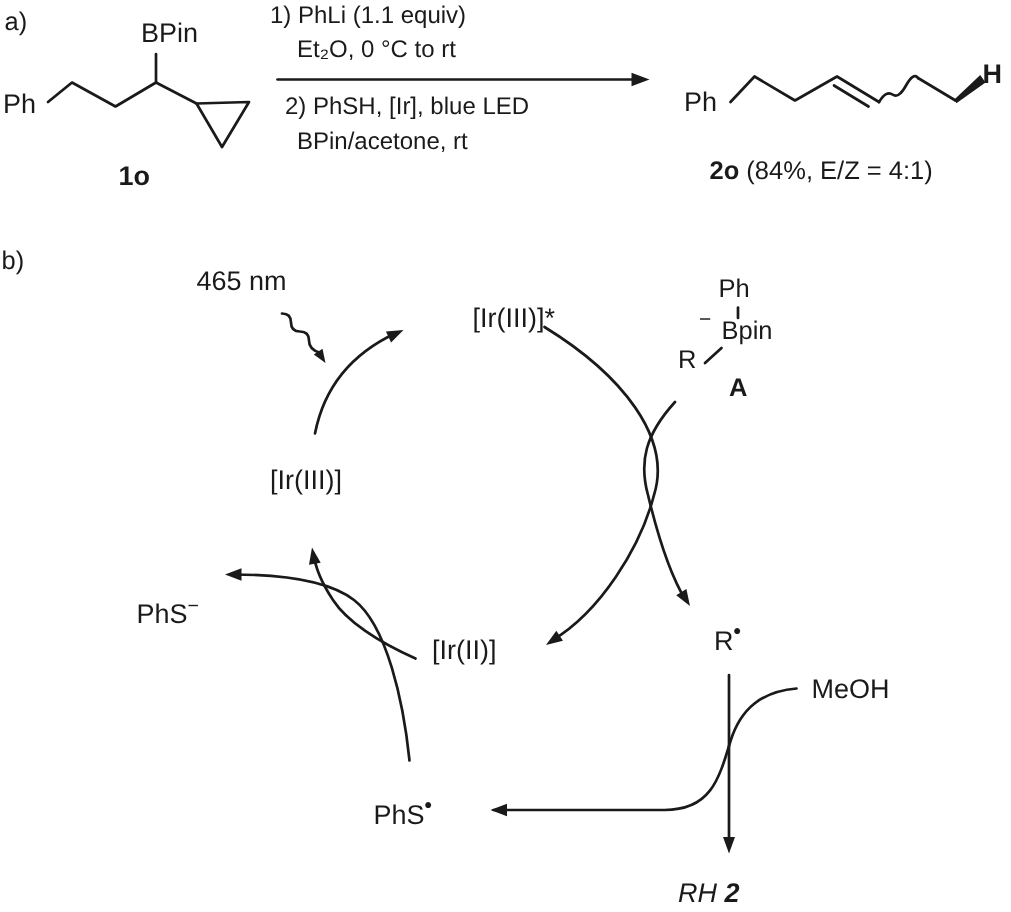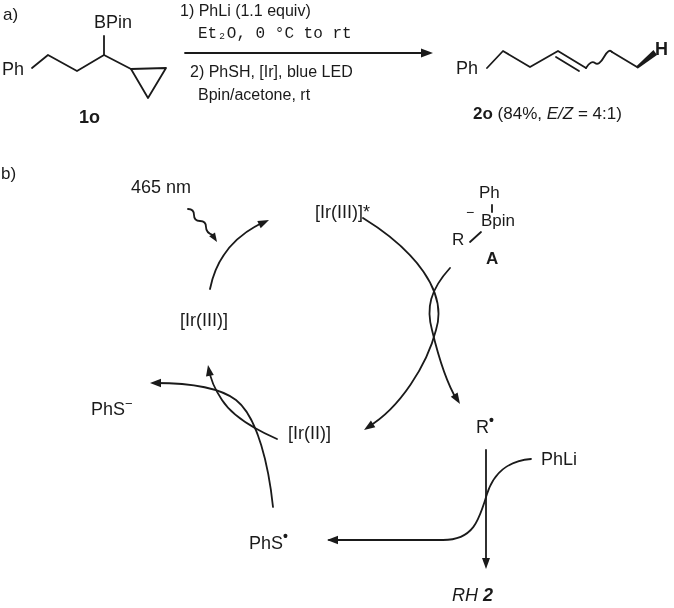--- a/index.html
+++ b/index.html
@@ -16,21 +16,21 @@
     position:absolute;
     line-height:1;
     white-space:nowrap;
     color:#1a1a1a;
     font-family:"Liberation Sans", sans-serif;
   }
   .fs16{font-size:16px;text-align:center;}
   .fs17{font-size:17px;}
   .fs18{font-size:18px;}
   .b{font-weight:bold;}
-  .i{font-style:italic;}
+  .i{}
   .sup{font-size:13px;vertical-align:7px;}
   .supdot{font-size:14px;vertical-align:8px;font-weight:bold;}
   .minisign{font-size:14px;}
   .num2{font-weight:bold;margin-left:5px;}
 </style>
 </head>
 <body>
 
 <div id="canvas">
 
@@ -74,23 +74,23 @@
       <polygon points="217,242 209.2,236.3 215,232.5"></polygon>
     </g>
   </svg>
 
   <div class="t fs17" style="left:3px;top:6px;">a)</div>
   <div class="t fs18" style="left:2px;top:60px;">Ph</div>
   <div class="t fs18" style="left:94px;top:13px;">BPin</div>
   <div class="t fs18 b" style="left:79px;top:108px;">1o</div>
 
   <div class="t fs16" style="left:180px;top:3px;">1) PhLi (1.1 equiv)</div>
-  <div class="t fs16" style="left:198px;top:26px;font-family:Liberation Mono, monospace;">Et₂O, 0 °C to rt</div>
+  <div class="t fs16" style="left:198px;top:26px;">Et₂O, 0 °C to rt</div>
   <div class="t fs16" style="left:180px;top:64px;margin-left:10px;">2) PhSH, [Ir], blue LED</div>
-  <div class="t fs16" style="left:198px;top:87px;">Bpin/acetone, rt</div>
+  <div class="t fs16" style="left:198px;top:87px;">BPin/acetone, rt</div>
 
   <div class="t fs18" style="left:456px;top:59px;">Ph</div>
   <div class="t fs18 b" style="left:655px;top:40px;">H</div>
 
   <div class="t fs17" style="left:473px;top:105px;">
     <span class="b">2o</span><span> (84%, </span><span class="i">E/Z</span><span> = 4:1)</span>
   </div>
 
   <div class="t fs17" style="left:1px;top:165px;">b)</div>
   <div class="t fs18" style="left:131px;top:178px;">465 nm</div>
@@ -106,21 +106,21 @@
   <div class="t fs18" style="left:288px;top:424px;">[Ir(II)]</div>
 
   <div class="t fs18" style="left:91px;top:378px;margin-top:19px;">
     <span>PhS</span><span class="sup">−</span>
   </div>
 
   <div class="t fs18" style="left:476px;top:413px;">
     <span>R</span><span class="supdot">•</span>
   </div>
 
-  <div class="t fs18" style="left:541px;top:450px;">PhLi</div>
+  <div class="t fs18" style="left:541px;top:450px;">MeOH</div>
 
   <div class="t fs18" style="left:249px;top:529px;">
     <span>PhS</span><span class="supdot">•</span>
   </div>
 
   <div class="t fs18" style="left:452px;top:586px;font-style:italic;">
     <span>RH</span><span class="num2">2</span>
   </div>
 
 </div>

